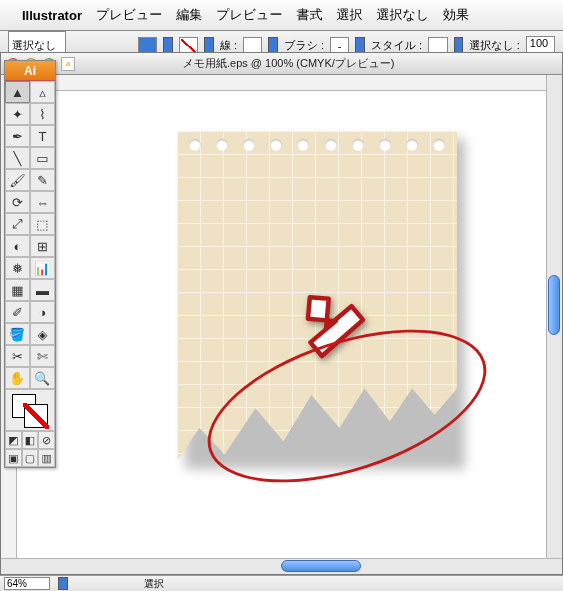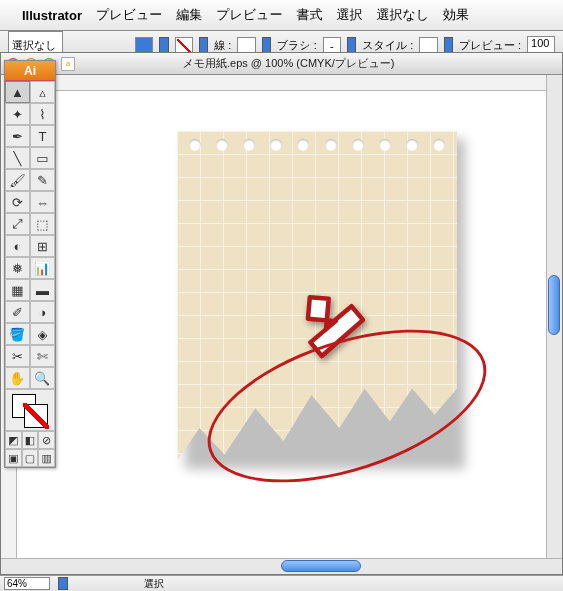--- a/index.html
+++ b/index.html
@@ -108,21 +108,21 @@
   <div class="dd"></div>
   <label>線 :</label>
   <div class="swatch"></div>
   <div class="dd"></div>
   <label>ブラシ :</label>
   <div class="swatch">-</div>
   <div class="dd"></div>
   <label>スタイル :</label>
   <div class="swatch"></div>
   <div class="dd"></div>
-  <label>プレビュー :</label>
+  <label>選択なし :</label>
   <div class="num">100</div>
 </div>
 
 <div class="docwin">
   <div class="dochdr">
     <div class="traffic">
       <div class="b r"></div>
       <div class="b y"></div>
       <div class="b g"></div>
     </div>

